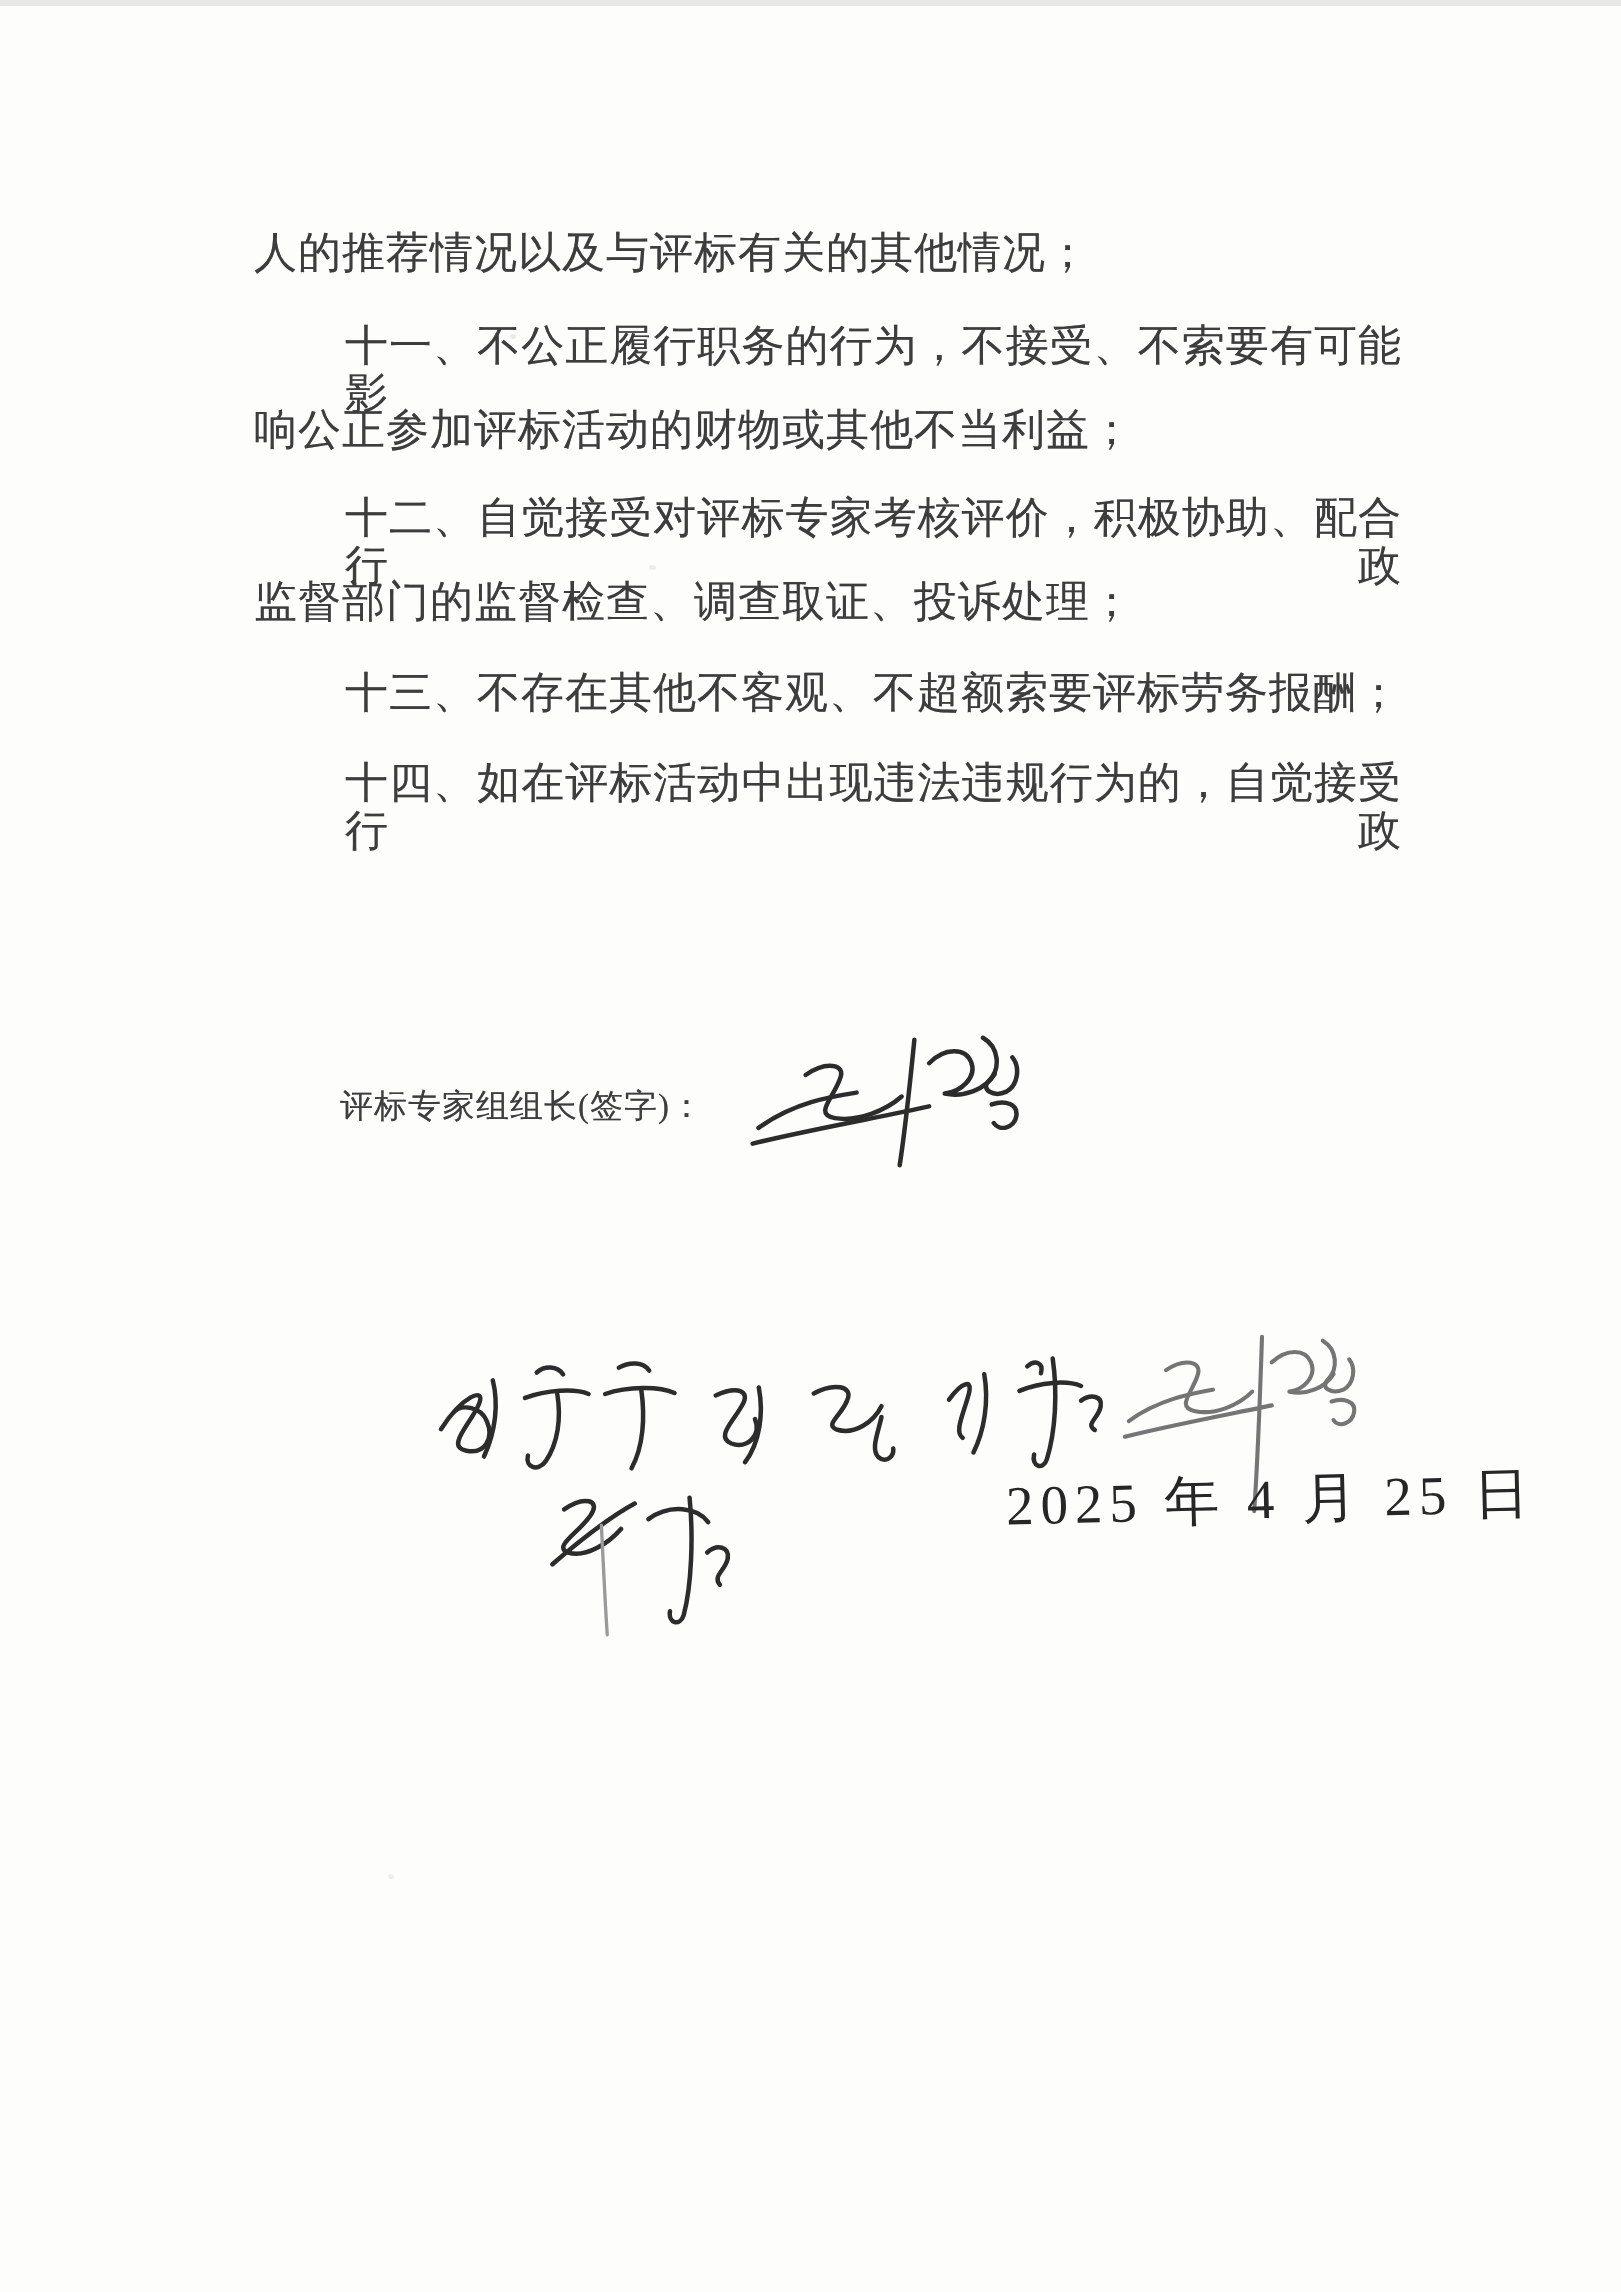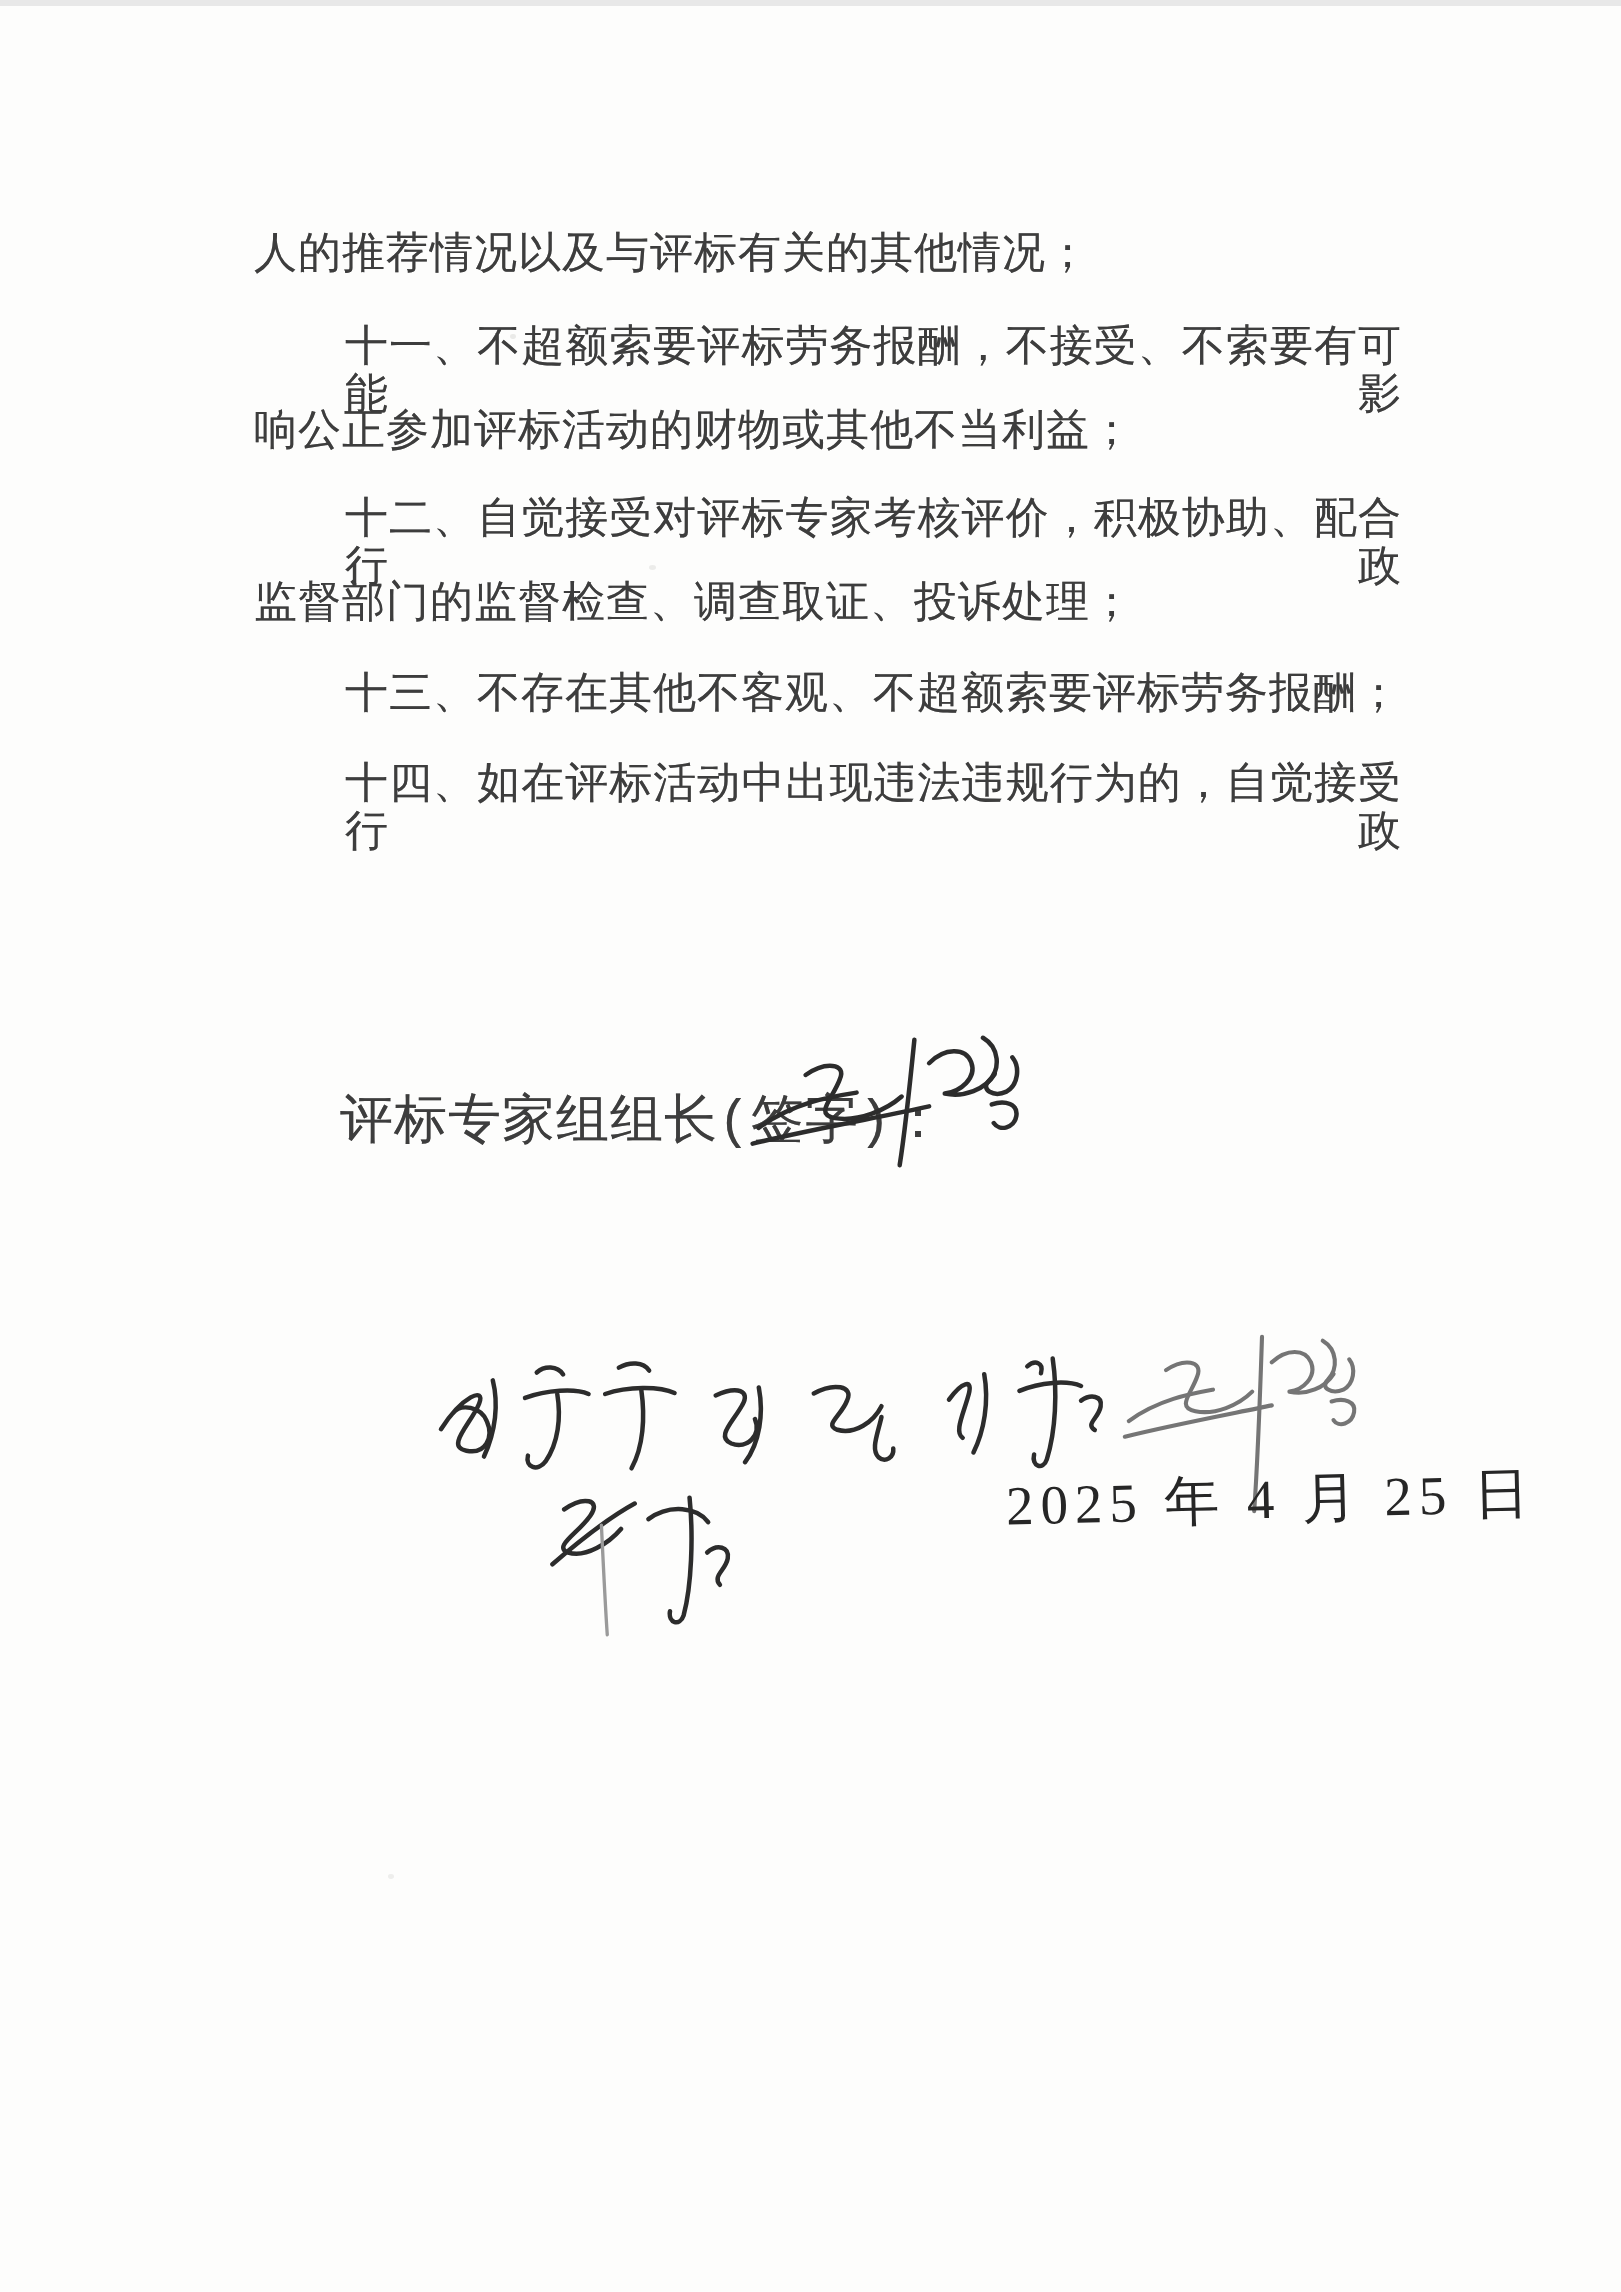--- a/index.html
+++ b/index.html
@@ -22,26 +22,25 @@
     text-shadow:0 0 0.6px rgba(60,60,60,.55);
   }
   .tline.just{
     white-space:normal;
     text-align:justify;
     text-align-last:justify;
     width:1057px;
   }
   .label{
     position:absolute;
-    font-size:53px;
+    font-size:33px;
     letter-spacing:1px;
     white-space:nowrap;
     color:#3d3d3d;
     text-shadow:0 0 0.6px rgba(60,60,60,.55);
-    font-family:Liberation Mono, monospace;
   }
   .sig{position:absolute;}
   .sig svg{display:block;}
   .sig path{fill:none;stroke:#2c2c2c;stroke-width:4.6;stroke-linecap:round;stroke-linejoin:round;}
   .sig.faint path{stroke:#757575;stroke-width:4.2;}
   .sig .ghost{stroke:#9a9a9a;stroke-width:3.4;}
   .hand-date{
     position:absolute;
     left:1006px;top:1457px;
     font-size:55px;
@@ -53,21 +52,21 @@
   }
   .speck{position:absolute;border-radius:50%;background:#d8d8d4;}
 </style>
 </head>
 <body>
 
 <div class="page">
 
   <div class="tline" style="left:254px;top:223px;">人的推荐情况以及与评标有关的其他情况；</div>
 
-  <div class="tline just" style="left:345px;top:316px;">十一、不超额索要评标劳务报酬，不接受、不索要有可能影</div>
+  <div class="tline just" style="left:345px;top:316px;">十一、不公正履行职务的行为，不接受、不索要有可能影</div>
 
   <div class="tline" style="left:254px;top:400px;">响公正参加评标活动的财物或其他不当利益；</div>
 
   <div class="tline just" style="left:345px;top:488px;">十二、自觉接受对评标专家考核评价，积极协助、配合行政</div>
 
   <div class="tline" style="left:254px;top:572px;">监督部门的监督检查、调查取证、投诉处理；</div>
 
   <div class="tline" style="left:345px;top:663px;">十三、不存在其他不客观、不超额索要评标劳务报酬；</div>
 
   <div class="tline just" style="left:345px;top:753px;">十四、如在评标活动中出现违法违规行为的，自觉接受行政</div>

